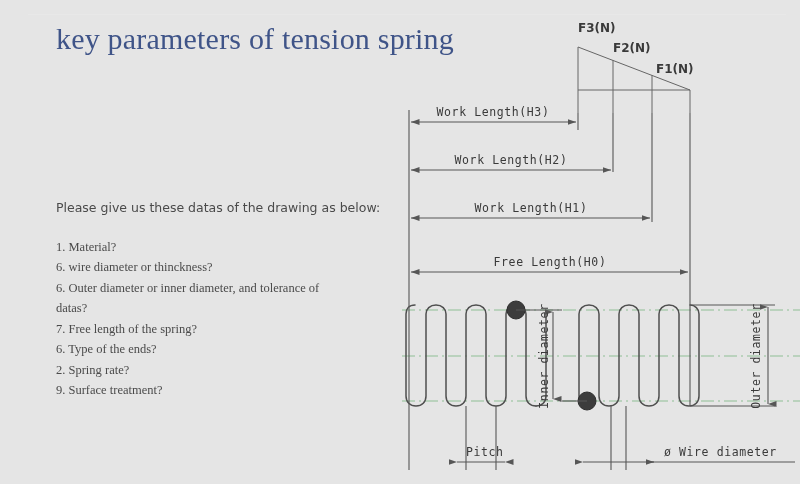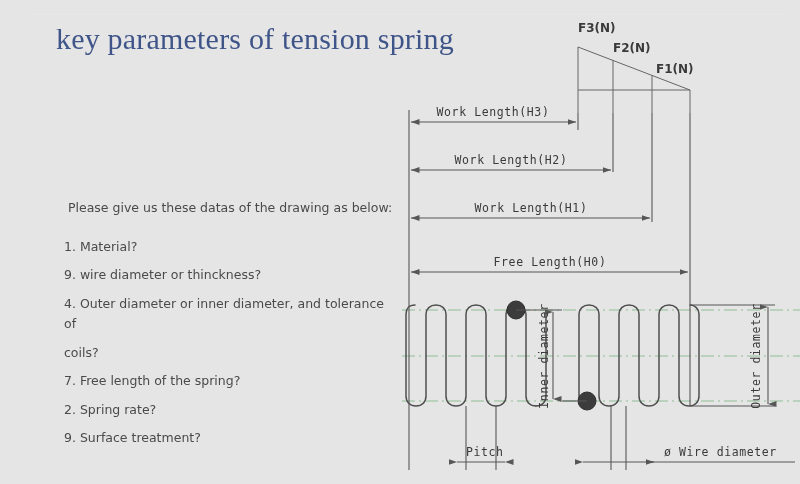--- a/index.html
+++ b/index.html
@@ -43,27 +43,27 @@
   #notes {
     position: absolute;
     left: 56px;
     top: 198px;
     width: 345px;
     color: #4a4a4a;
     font-family: "DejaVu Sans", sans-serif;
     font-size: 12.5px;
     line-height: 20.5px;
   }
-  #notes .lead { margin: 0 0 18px 12px; }
+  #notes .lead { margin: 0 0 18px 0; }
   #notes ol {
     margin: 0;
     padding: 0;
     list-style: none;
   }
-  #notes li { margin: 8px; }
+  #notes li { margin: 0; font-family: Liberation Serif, serif; }
 
   
   #drawing {
     position: absolute;
     left: 0;
     top: 0;
   }
   .tline   { stroke: #565656; stroke-width: 1.1; fill: none; }
   .tline-t { stroke: #666666; stroke-width: 1;   fill: none; }
   .center  { stroke: #8fbf96; stroke-width: 1.2; fill: none;
@@ -91,24 +91,25 @@
 <div id="page">
 
   <div id="top-rule"></div>
 
   <div id="title">key parameters of tension spring</div>
 
   <div id="notes">
     <p class="lead">Please give us these datas of the drawing as below:</p>
     <ol>
       <li>1. Material?</li>
-      <li>9. wire diameter or thinckness?</li>
-      <li>4. Outer diameter or inner diameter, and  tolerance of</li>
-      <li>coils?</li>
+      <li>6. wire diameter or thinckness?</li>
+      <li>6. Outer diameter or inner diameter, and  tolerance of</li>
+      <li>datas?</li>
       <li>7. Free length of the spring?</li>
+      <li>6. Type of the ends?</li>
       <li>2. Spring rate?</li>
       <li>9. Surface treatment?</li>
     </ol>
   </div>
 
   <svg id="drawing" width="800" height="484" viewBox="0 0 800 484">
 
     <defs>
       <marker id="ah-r" markerWidth="9" markerHeight="7" refX="8.5" refY="3.5" orient="auto" markerUnits="userSpaceOnUse">
         <path d="M0,0.6 L8.5,3.5 L0,6.4 z" fill="#565656"></path>

